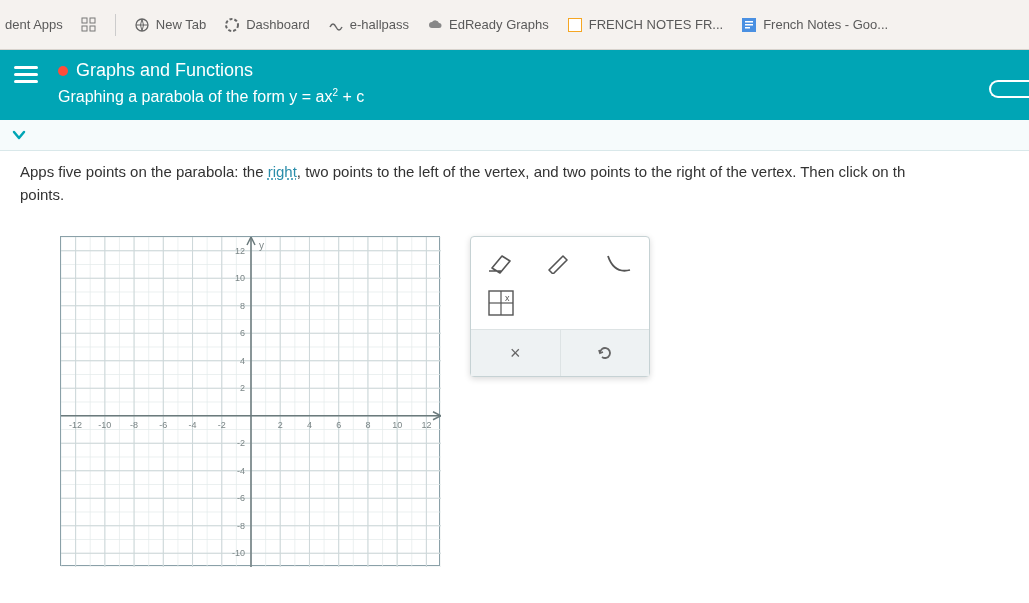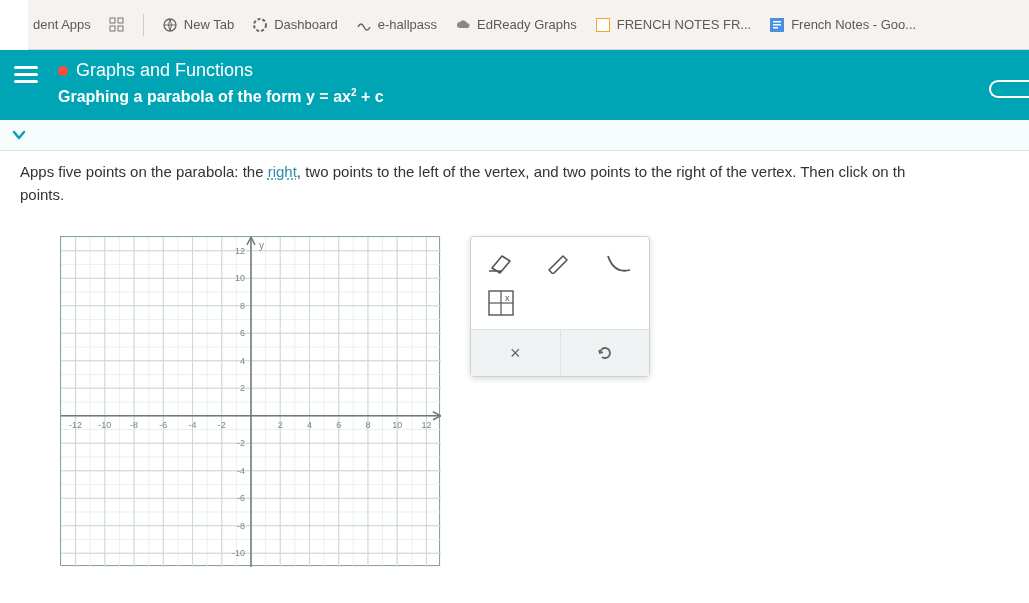--- a/index.html
+++ b/index.html
@@ -1,31 +1,31 @@
 <!DOCTYPE html>
 <html><head>
 <meta charset="utf-8">
 <style>
   * { box-sizing: border-box; margin: 0; padding: 0; }
   body { font-family: Arial, Helvetica, sans-serif; background: #fff; width: 1029px; height: 603px; overflow: hidden; }
   
   
-  .bookmark-bar { height: 50px; background: #f5f2ef; border-bottom: 1px solid #d8d3cd; display: flex; align-items: center; padding: 0 5px; gap: 18px; font-size: 13px; color: #5a5a5a; margin-left: 28px; }
+  .bookmark-bar { height: 50px; background: #f5f2ef; border-bottom: 1px solid #d8d3cd; display: flex; align-items: center; padding: 0 5px; gap: 18px; font-size: 13px; color: #5a5a5a; }
   .bk-item { display: flex; align-items: center; gap: 6px; white-space: nowrap; cursor: pointer; }
   .bk-icon { width: 16px; height: 16px; display: flex; align-items: center; justify-content: center; }
   .bk-sep { width:1px; height:22px; background:#ccc; }
   
   
   .header { background: #00a5b5; color: #fff; padding: 10px 14px 14px 14px; display: flex; align-items: flex-start; gap: 20px; position: relative; }
   .hamburger { width: 24px; display: flex; flex-direction: column; gap: 4px; margin-top: 6px; cursor:pointer; }
   .hamburger span { height: 3px; background: #fff; border-radius: 2px; }
   .header-main { flex: 1; }
   .breadcrumb { display: flex; align-items: center; gap: 8px; font-size: 18px; margin-bottom: 6px; }
   .rec-dot { width: 10px; height: 10px; background: #ff4d3a; border-radius: 50%; }
-  .page-title { font-size: 16px; font-weight: 700; }
+  .page-title { font-size: 16px; font-weight: 400; }
   .page-title sup { font-size: 10px; vertical-align: super; }
   .pill { position:absolute; right:0; top:30px; width:40px; height:18px; border:2px solid #fff; border-radius:10px 0 0 10px; border-right:none; }
   
   
   .collapse-row { background: #f6fbfc; border-bottom: 1px solid #d9e8ea; padding: 4px 8px; }
   .chevron { width:22px; height:22px; display:flex; align-items:center; justify-content:center; color:#00a5b5; cursor:pointer; }
   
   
   .content { padding: 10px 20px; color: #333; }
   .equation { font-family: 'Times New Roman', serif; font-size: 20px; margin: 6px 0 14px 48px; }

